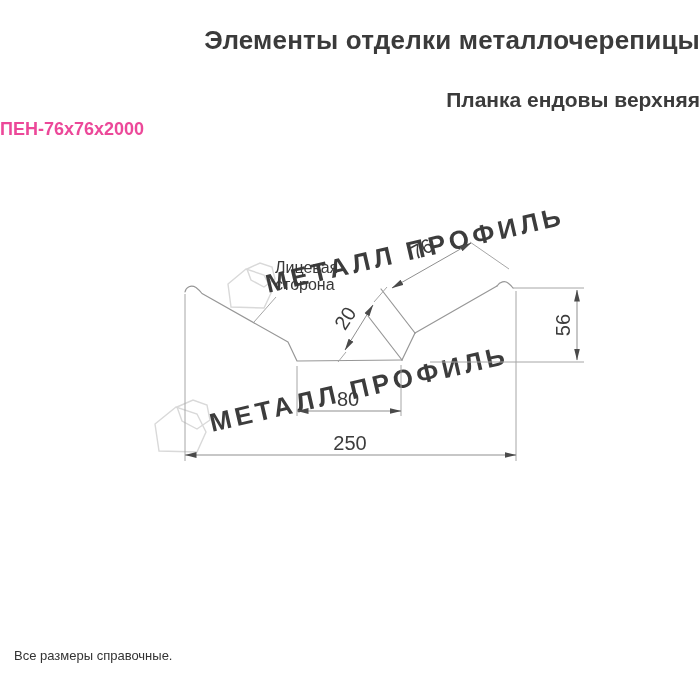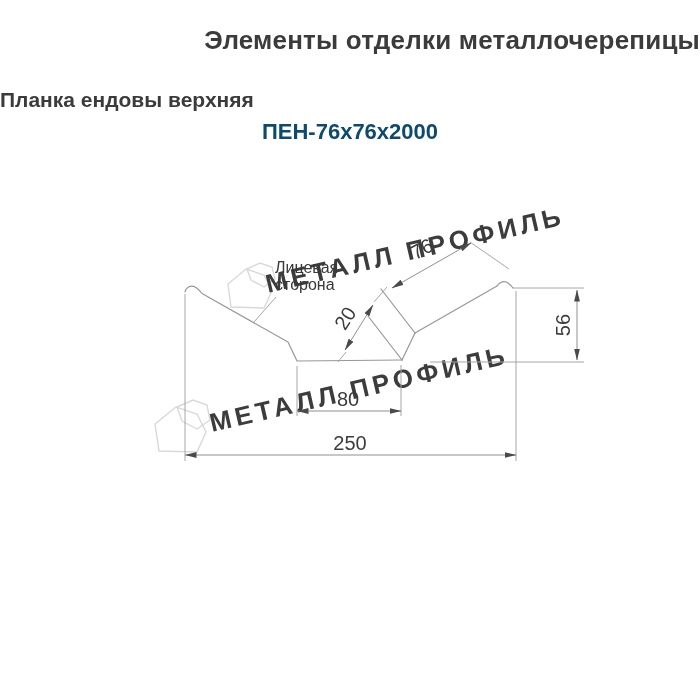--- a/index.html
+++ b/index.html
@@ -6,26 +6,26 @@
   body{
     width:700px;height:700px;background:#ffffff;position:relative;overflow:hidden;
     font-family:"Liberation Sans","DejaVu Sans",sans-serif;
   }
   .canvas{position:absolute;inset:0;background:#fff;}
   .title{
     position:absolute;top:25px;left:0;width:700px;text-align:right;
     font-size:26px;font-weight:bold;color:#3b3b3b;letter-spacing:0.2px;
   }
   .subtitle{
-    position:absolute;top:88px;left:0;width:700px;text-align:left;
+    position:absolute;top:88px;left:0;width:700px;text-align:right;
     font-size:21px;font-weight:bold;color:#3b3b3b;
   }
   .subtitle2{
-    position:absolute;top:119px;left:0;width:700px;text-align:center;
-    font-size:22px;font-weight:bold;color:#0c4a6e;
+    position:absolute;top:119px;left:0;width:700px;
+    font-size:18px;font-weight:bold;color:#ec4899;
   }
   .drawing{position:absolute;left:0;top:0;}
   .face-label{
     position:absolute;left:275px;top:259px;
     font-size:16px;line-height:17px;color:#383838;
   }
   .notes{
     position:absolute;left:14px;top:647px;
     font-size:13px;line-height:17px;color:#333333;
   }
@@ -102,15 +102,16 @@
       <text transform="translate(351,322) rotate(-57)" text-anchor="middle">20</text>
     </g>
   </svg>
 
   <div class="face-label">
     <div>Лицевая</div>
     <div>сторона</div>
   </div>
 
   <div class="notes">
+    <div>Все размеры справочные.</div>
   </div>
 
 </div>
 
 </body></html>

